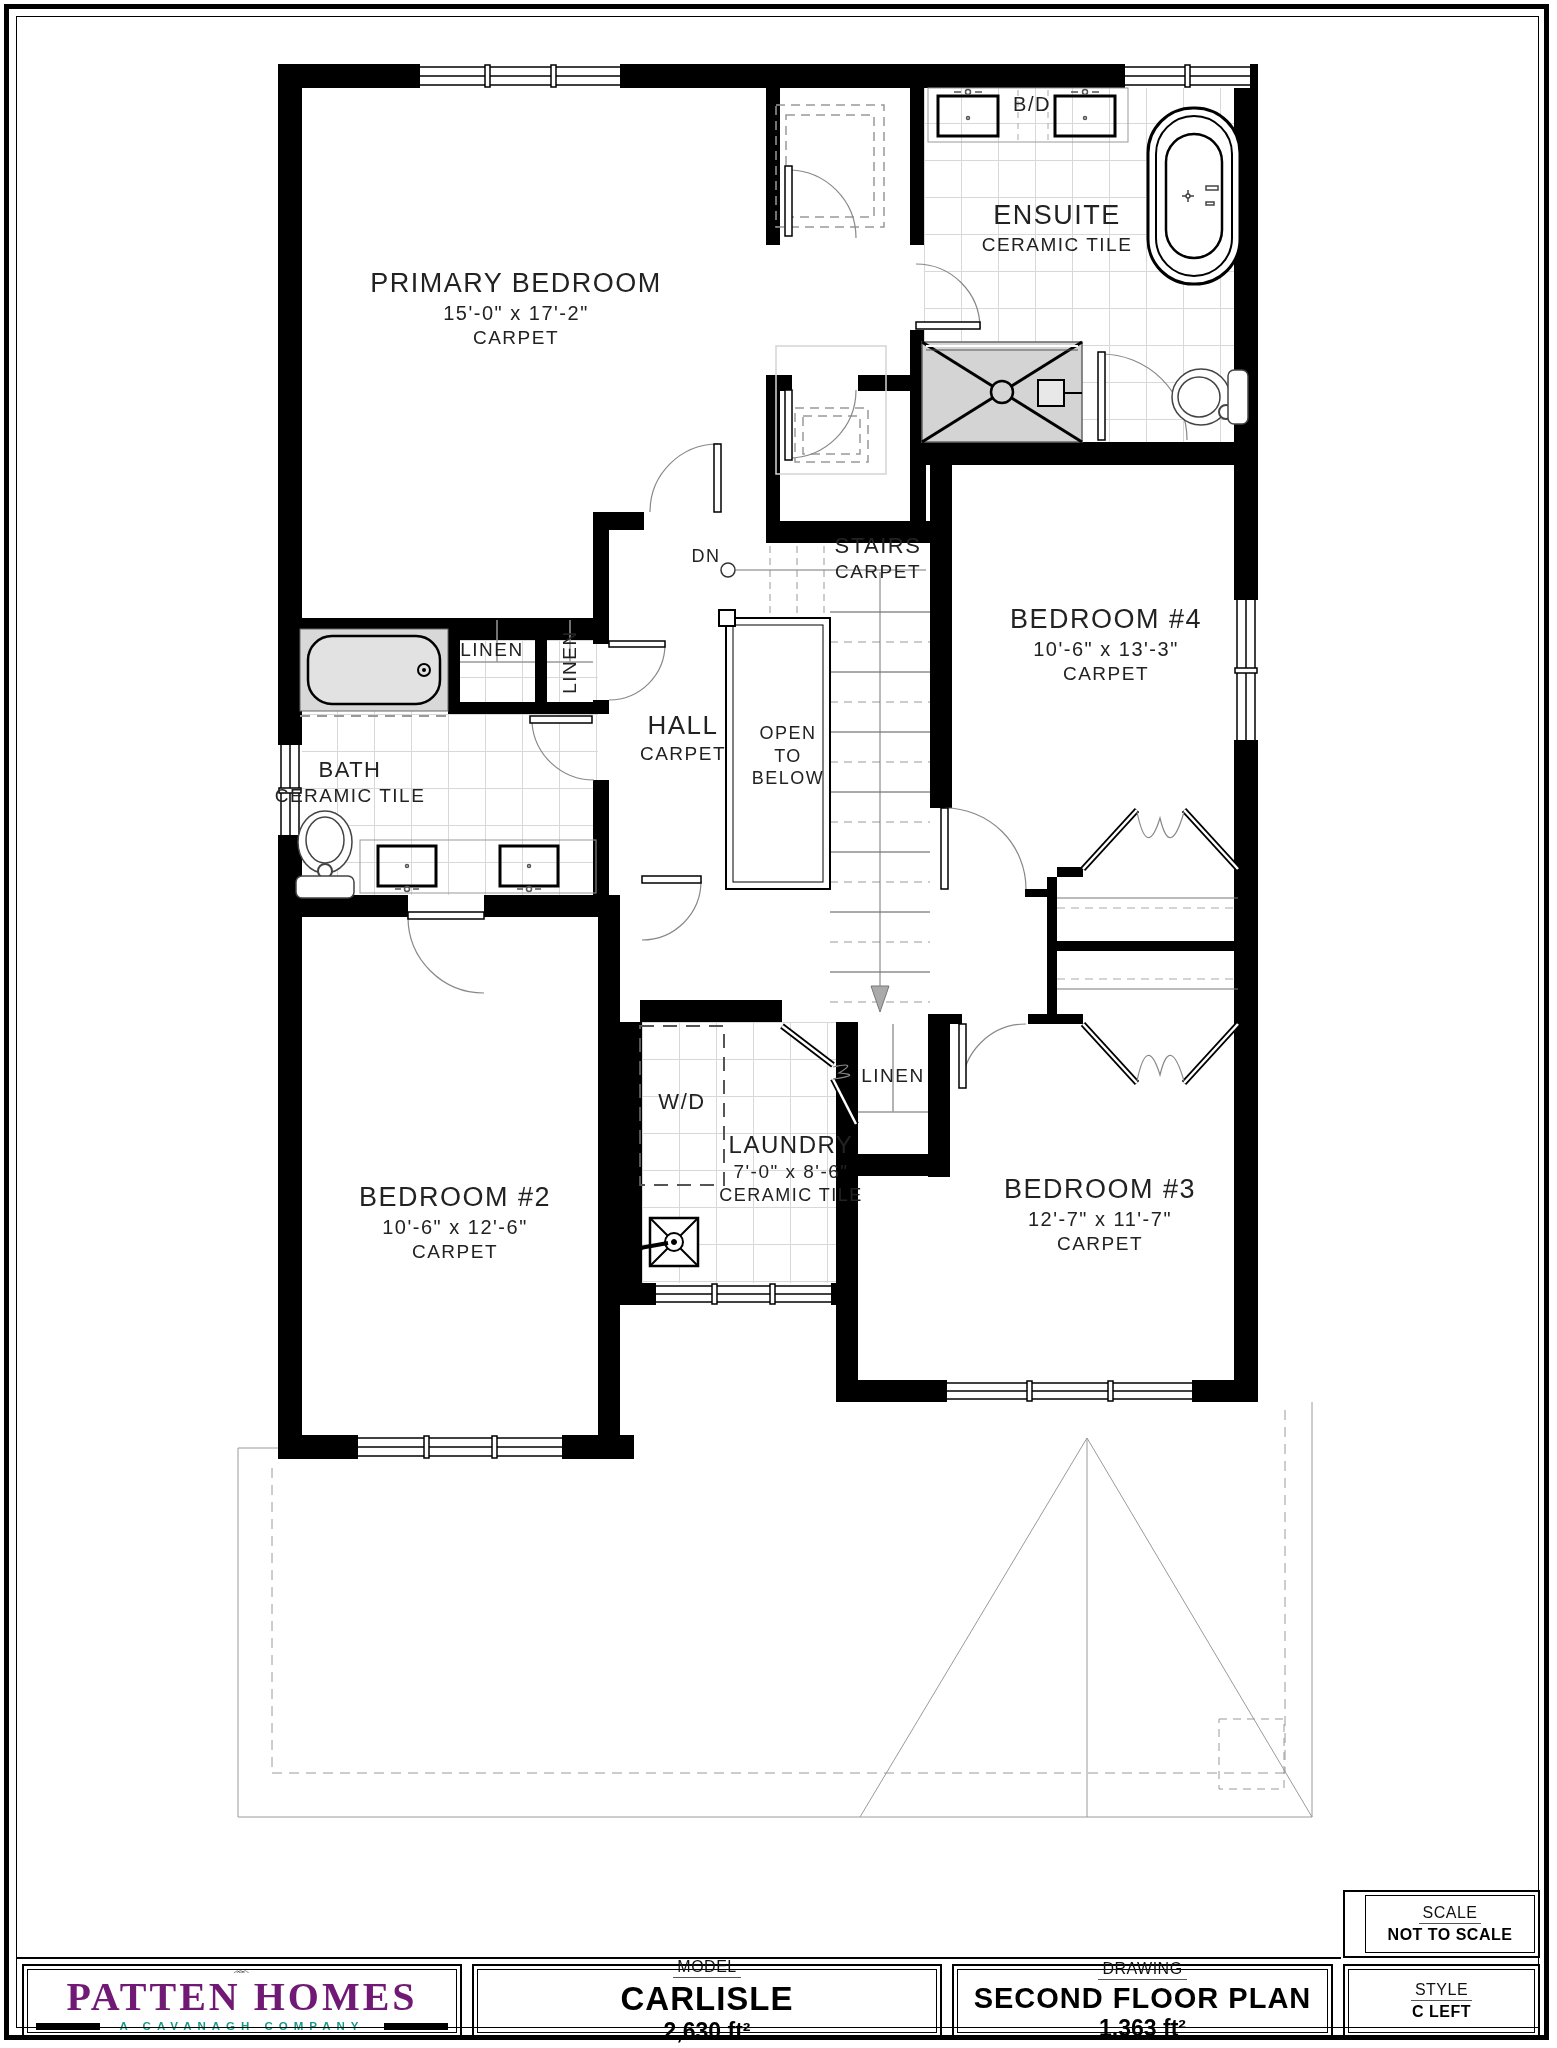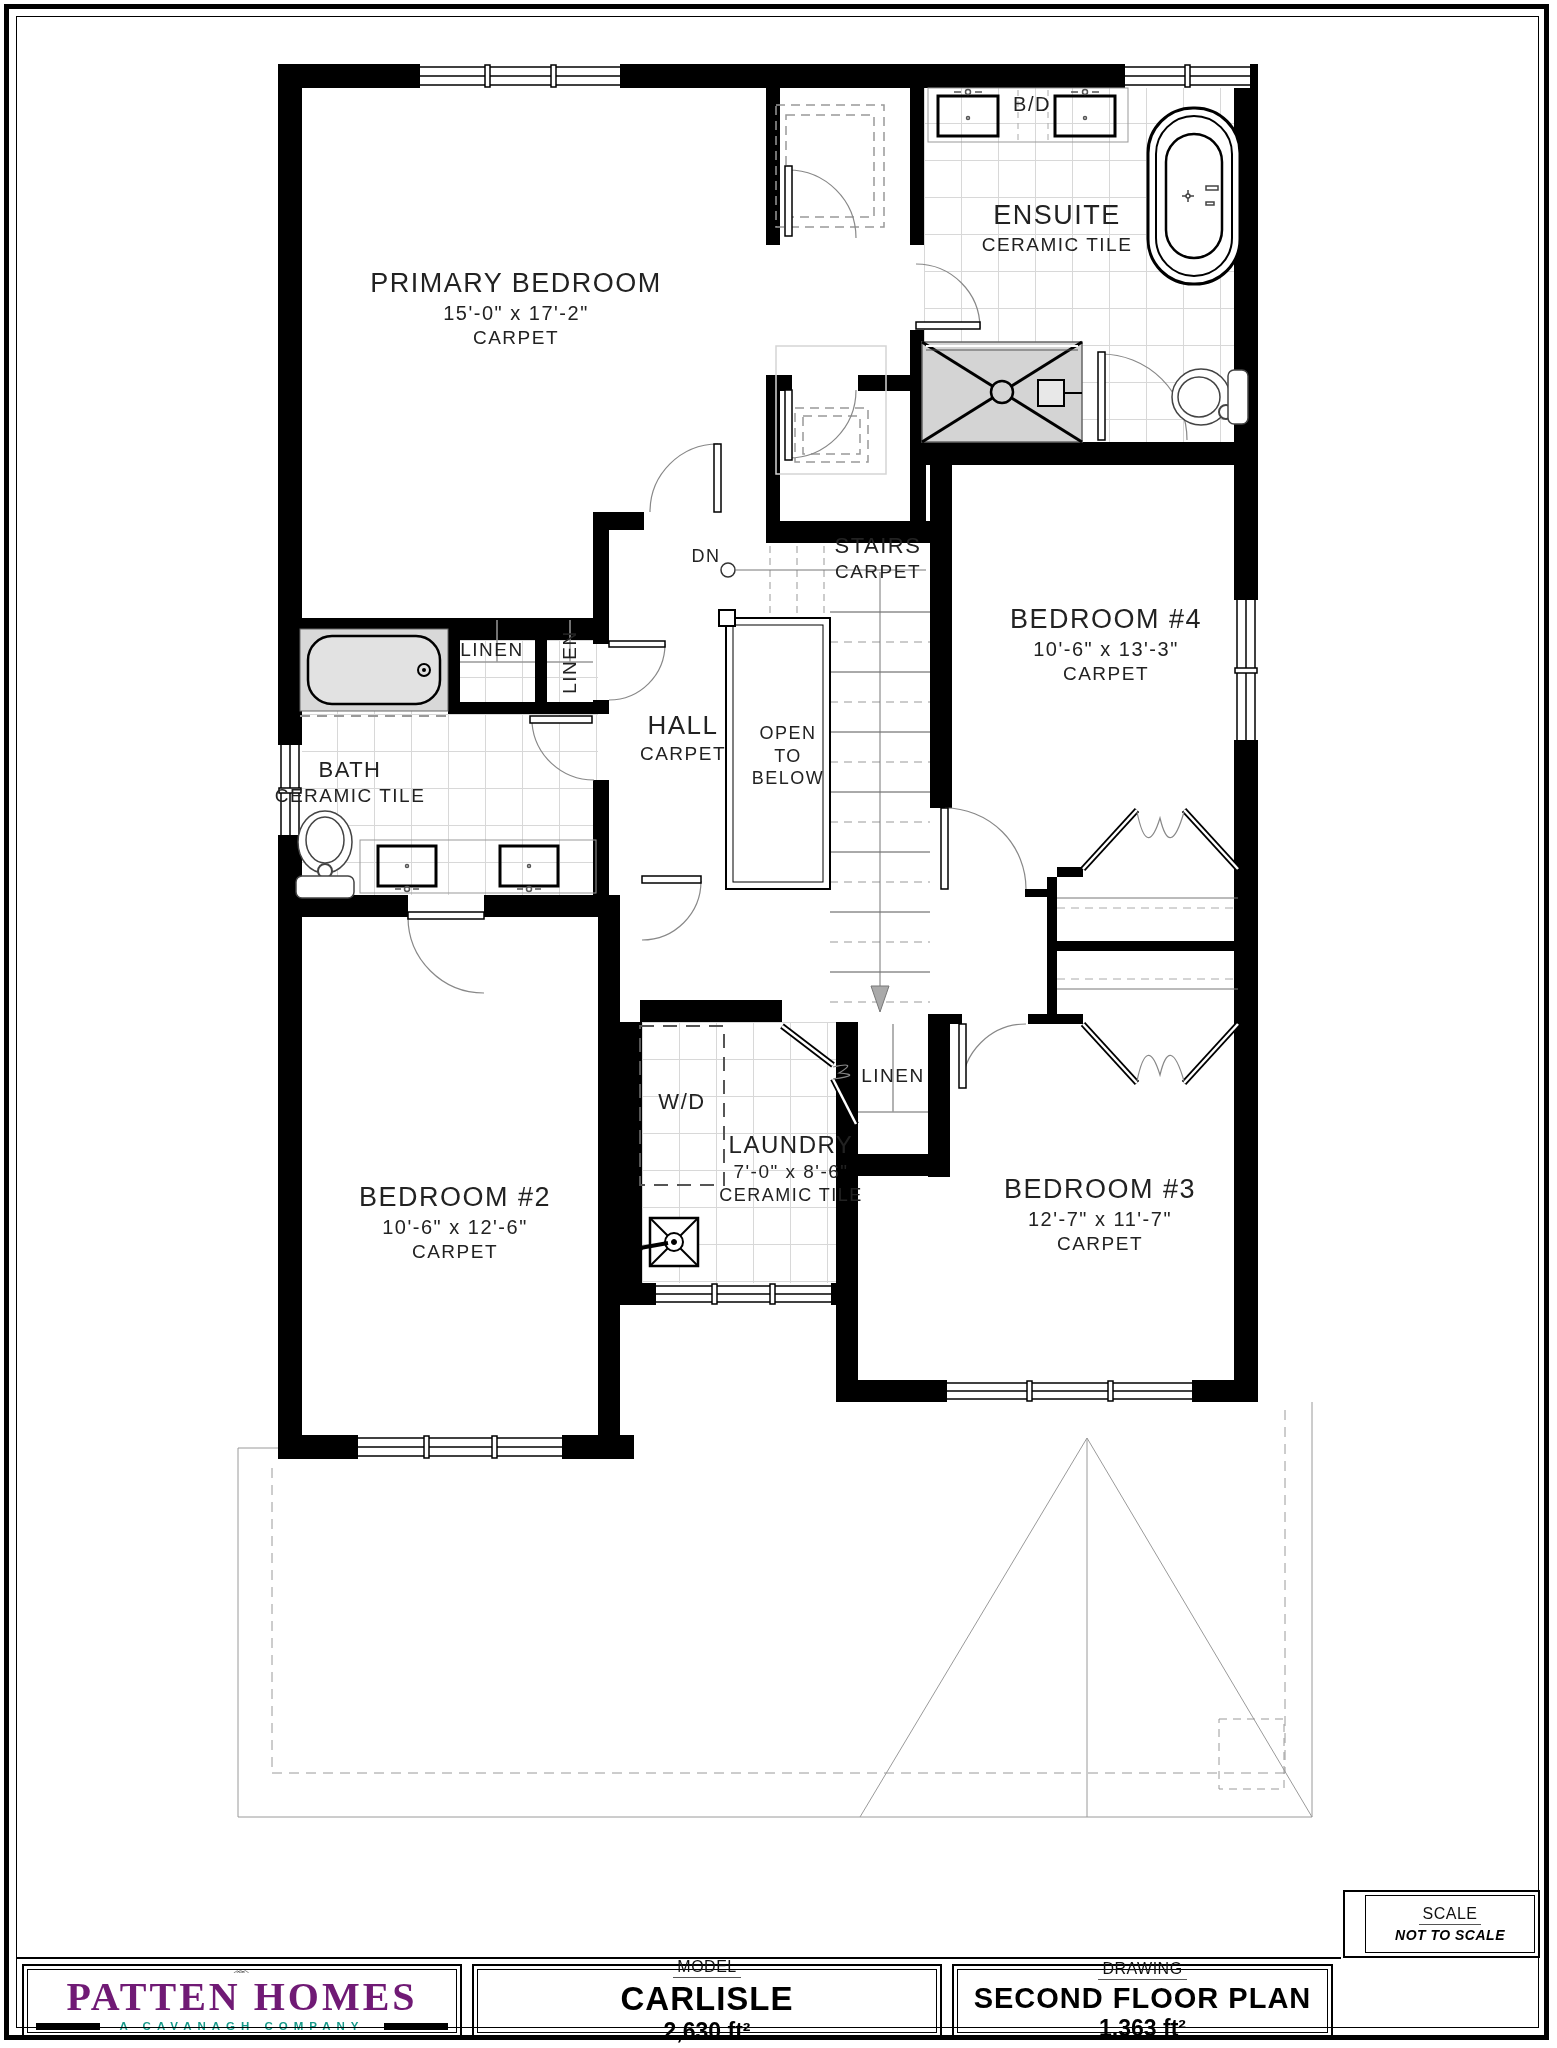--- a/index.html
+++ b/index.html
@@ -22,21 +22,21 @@
   .mid{font-size:22px;}
   .sm{font-size:18px;}
   .vert{transform:translate(-50%,-50%) rotate(-90deg);}
   
   .tb-outer{border:2px solid #000;box-sizing:border-box;background:#fff;padding:3px;}
   .tb-inner{border:1.5px solid #000;box-sizing:border-box;width:100%;height:100%;
             display:flex;flex-direction:column;align-items:center;justify-content:center;}
   .tb-head{font-size:16px;color:#111;border-bottom:1.5px solid #555;padding:0 4px 1px 4px;letter-spacing:.5px;}
   .tb-big{font-size:33px;font-weight:bold;color:#000;letter-spacing:1px;margin-top:2px;}
   .tb-area{font-size:23px;font-weight:bold;color:#000;}
-  .tb-val{font-size:14px;font-weight:bold;color:#000;margin-top:2px;letter-spacing:.5px;font-style:italic;}
+  .tb-val{font-size:16px;font-weight:bold;color:#000;margin-top:2px;letter-spacing:.5px;}
   #brand-name{font-family:"Liberation Serif",serif;font-weight:bold;font-size:40px;letter-spacing:3px;}
   #brand-tagline{font-size:11.5px;font-weight:bold;letter-spacing:6px;display:flex;align-items:center;gap:20px;}
   .tag-bar{display:inline-block;width:64px;height:7px;background:#000;}
 </style>
 </head>
 <body>
 
 <div id="sheet">
 
   <div class="abs tiles" style="left:300px;top:640px;width:298px;height:255px;"></div>
@@ -462,16 +462,22 @@
     </div>
   </div>
 
   <div class="abs tb-outer" style="left:1343px;top:1890px;width:197px;height:68px;padding-left:20px;">
     <div class="tb-inner">
       <div class="tb-head">SCALE</div>
       <div class="tb-val">NOT TO SCALE</div>
     </div>
   </div>
 
+  <div class="abs tb-outer" style="left:1343px;top:1964px;width:197px;height:74px;">
+    <div class="tb-inner">
+      <div class="tb-head">STYLE</div>
+      <div class="tb-val">C LEFT</div>
+    </div>
+  </div>
 
   <div class="abs" id="border-inner"></div>
   <div class="abs" id="border-outer"></div>
 </div>
 
 </body></html>

